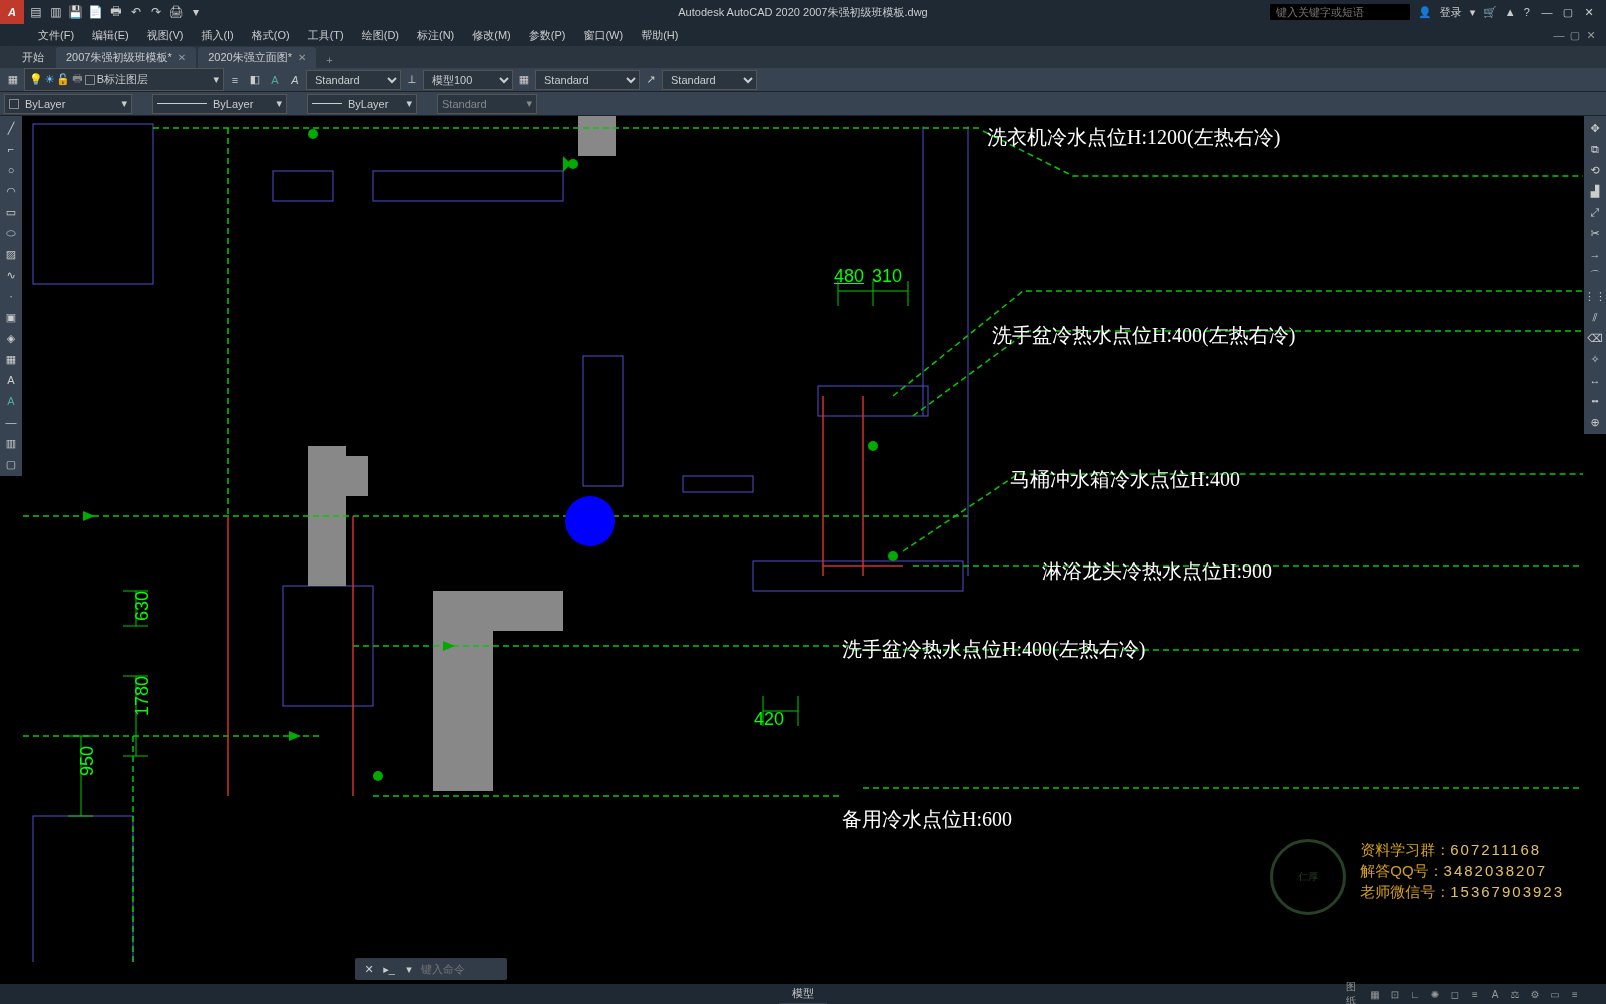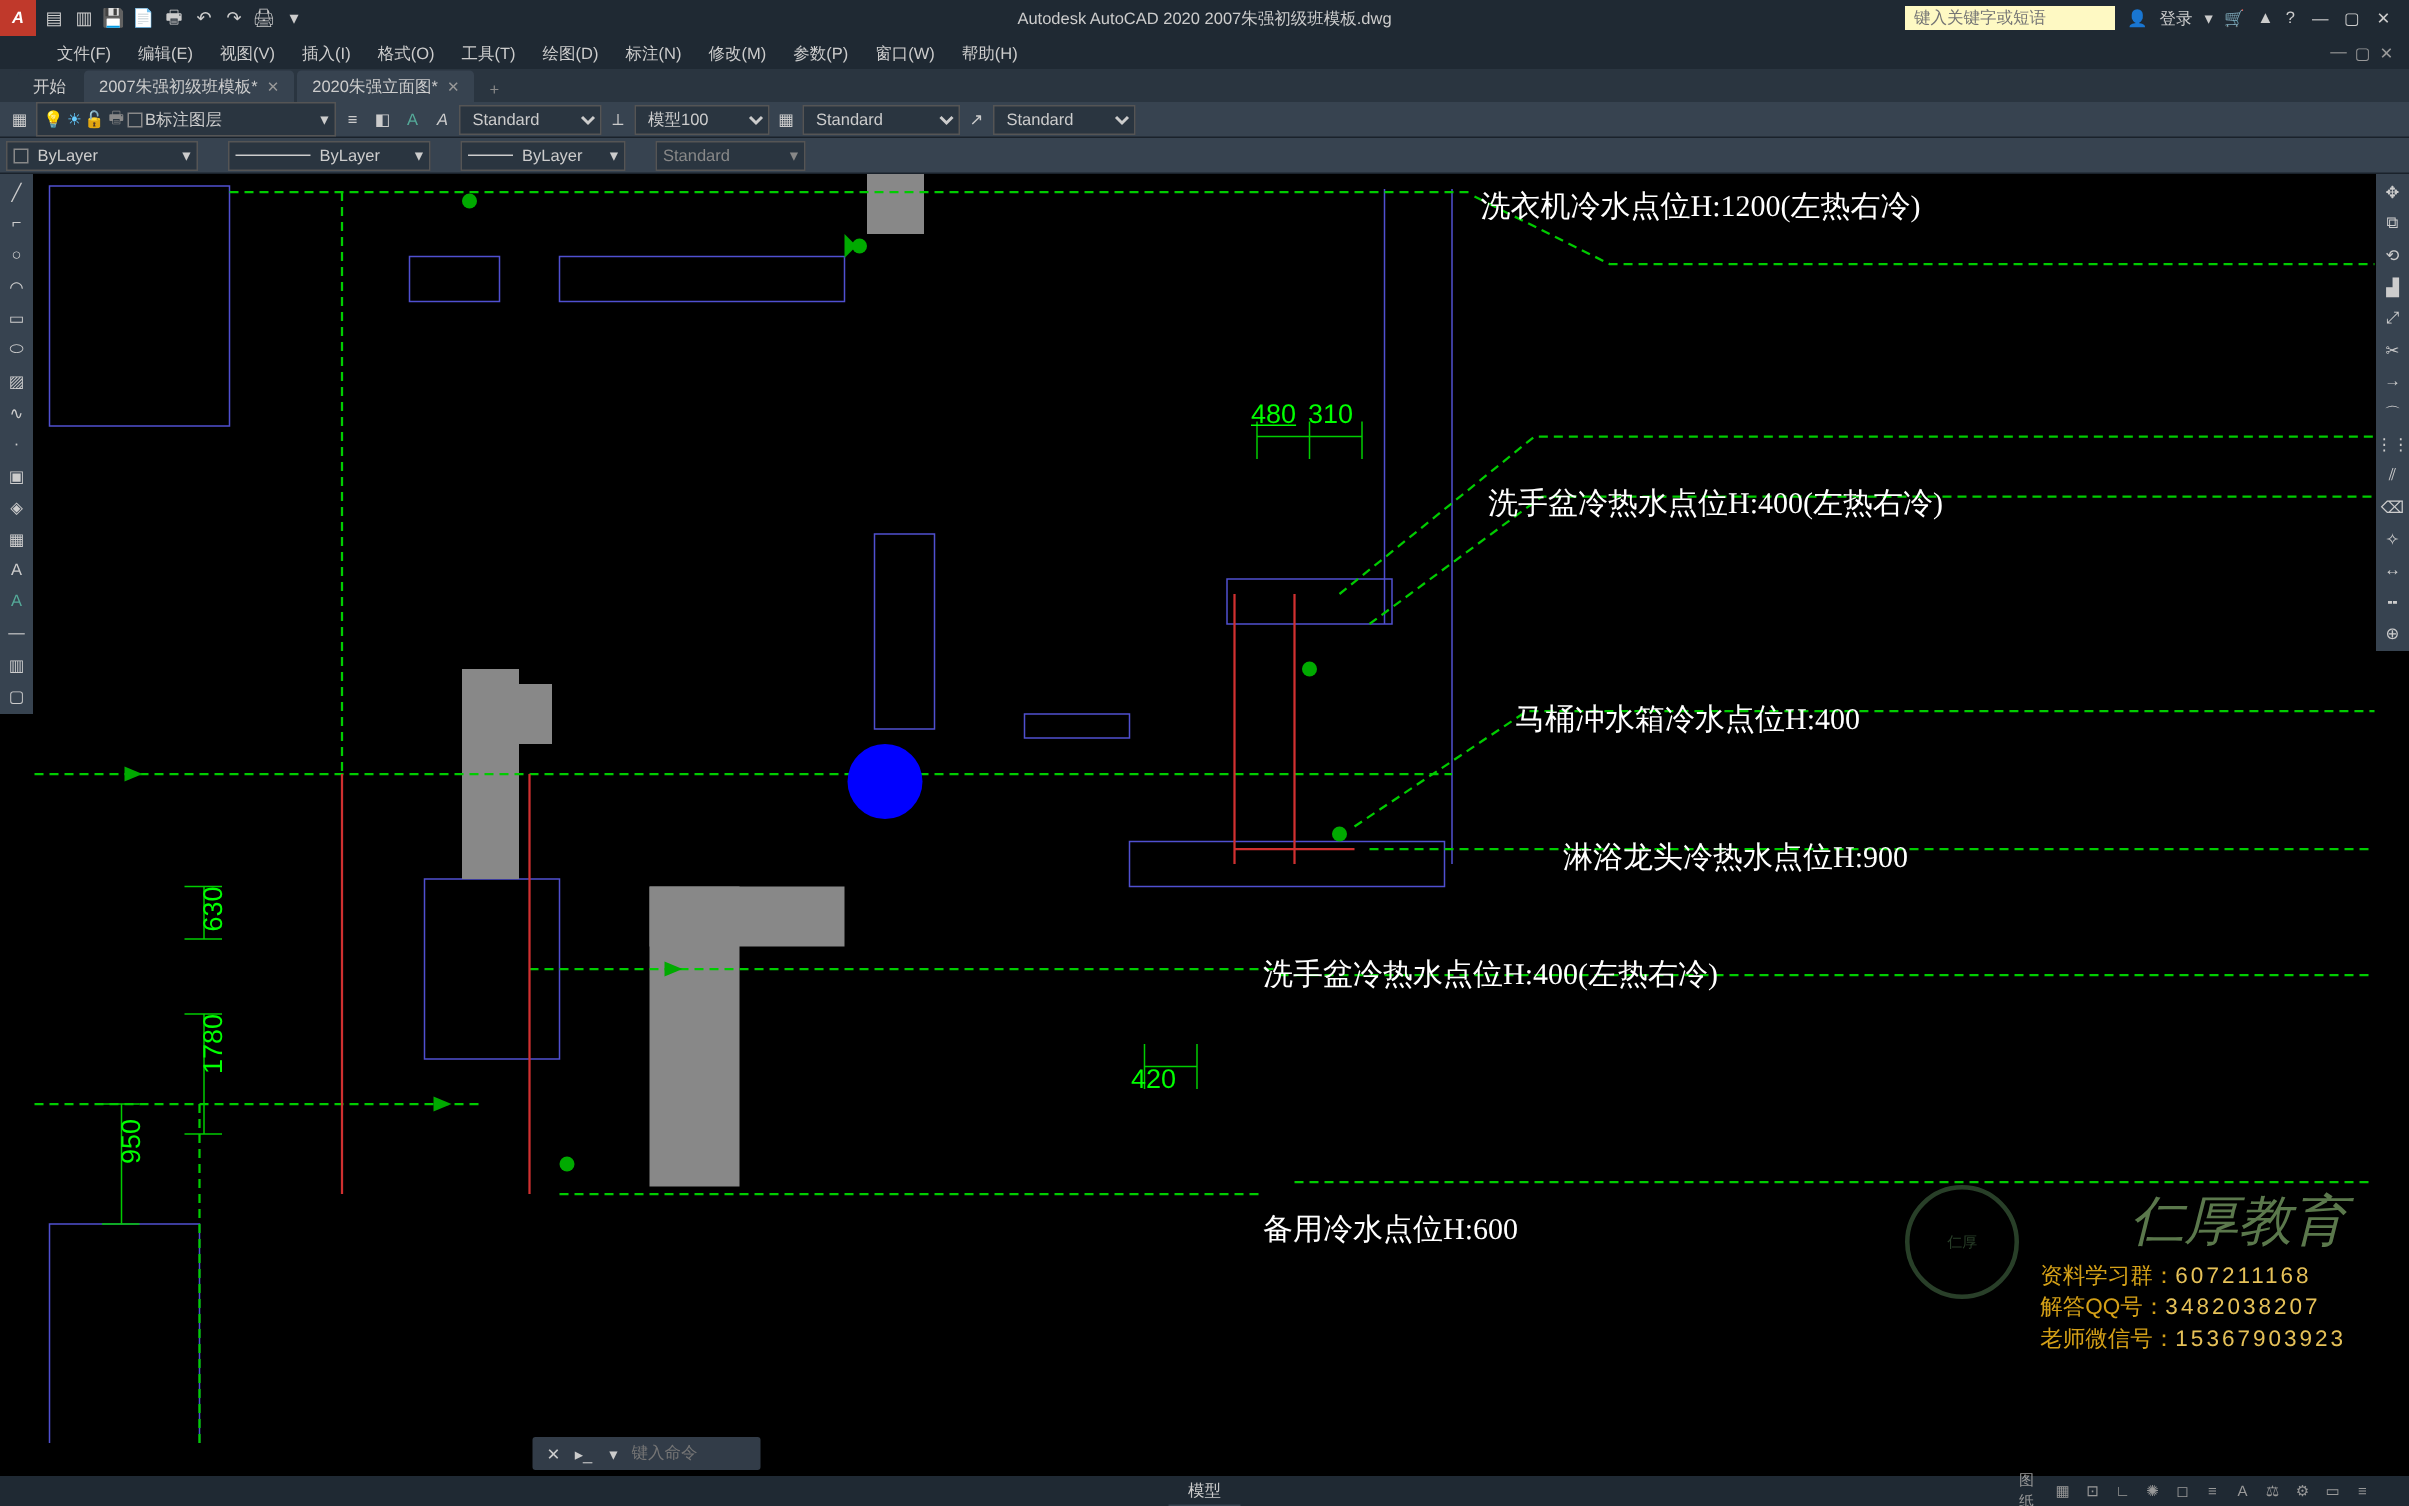--- a/index.html
+++ b/index.html
@@ -4,21 +4,21 @@
 <style>
 * { margin: 0; padding: 0; box-sizing: border-box; font-family: "Microsoft YaHei", Arial, sans-serif; }
 body { background: #000; color: #ccc; width: 1606px; height: 1004px; overflow: hidden; position: relative; }
 
 .titlebar { height: 24px; background: #1f2933; display: flex; align-items: center; font-size: 11px; }
 .titlebar .logo { width: 24px; height: 24px; background: #c0392b; color: #fff; display: flex; align-items: center; justify-content: center; font-weight: bold; font-style: italic; }
 .titlebar .qat { display: flex; gap: 4px; padding: 0 4px; }
 .titlebar .qat .ico { width: 16px; height: 16px; display: flex; align-items: center; justify-content: center; color: #ccc; font-size: 12px; }
 .titlebar .title-center { position: absolute; left: 50%; transform: translateX(-50%); color: #ccc; }
 .titlebar .right-area { margin-left: auto; display: flex; align-items: center; gap: 8px; padding-right: 8px; }
-.titlebar .searchbox { background: #fef9c3; border: none; color: #888; font-size: 11px; padding: 1px 6px; width: 140px; height: 16px; }
+.titlebar .searchbox { background: #000000; border: none; color: #888; font-size: 11px; padding: 1px 6px; width: 140px; height: 16px; }
 .titlebar .win-btns span { display: inline-block; width: 18px; text-align: center; color: #ccc; }
 
 .menubar { height: 22px; background: #1f2933; display: flex; align-items: center; padding-left: 30px; font-size: 11px; gap: 2px; }
 .menubar .mitem { padding: 2px 8px; color: #ccc; }
 .menubar .close-doc { margin-left: auto; display: flex; gap: 2px; padding-right: 8px; color: #999; }
 .menubar .close-doc span { width: 14px; text-align: center; }
 
 .tabbar { height: 22px; background: #2a3540; display: flex; align-items: flex-end; font-size: 11px; padding-left: 12px; }
 .tabbar .tab { padding: 3px 10px; background: #374350; color: #ccc; margin-right: 2px; border-radius: 3px 3px 0 0; display: flex; align-items: center; gap: 6px; }
 .tabbar .tab.first { background: #2a3540; }
@@ -306,21 +306,20 @@
   <div class="dim-text" style="left:812px; top:150px;text-decoration:underline;">480</div>
   <div class="dim-text" style="left:850px; top:150px;">310</div>
   <div class="dim-text v" style="left:110px; top:475px;">630</div>
   <div class="dim-text v" style="left:110px; top:560px;">1780</div>
   <div class="dim-text v" style="left:55px; top:630px;">950</div>
   <div class="dim-text" style="left:732px; top:593px;">420</div>
 
   
   <div class="watermark">
     <div class="logo-circ">仁厚</div>
-    <div class="brand">仁厚教育</div>
     <div class="info-line"><span>资料学习群：</span><span class="num">607211168</span></div>
     <div class="info-line"><span>解答QQ号：</span><span class="num">3482038207</span></div>
     <div class="info-line"><span>老师微信号：</span><span class="num">15367903923</span></div>
   </div>
 </div>
 
 <div class="cmdline-area">
   <span class="ico">✕</span>
   <span class="ico">▸_</span>
   <span class="ico">▾</span>

